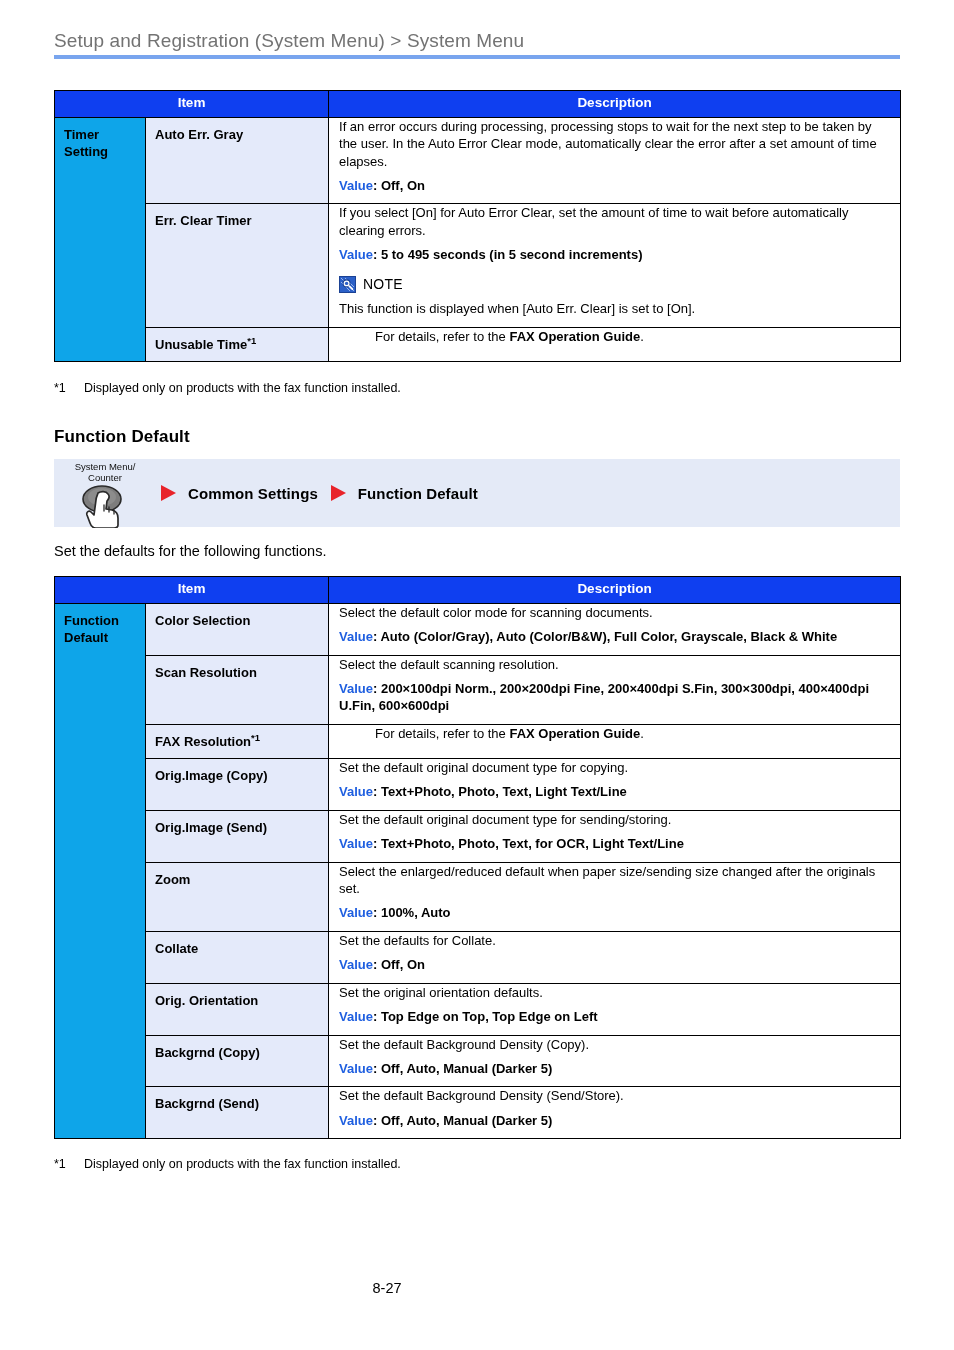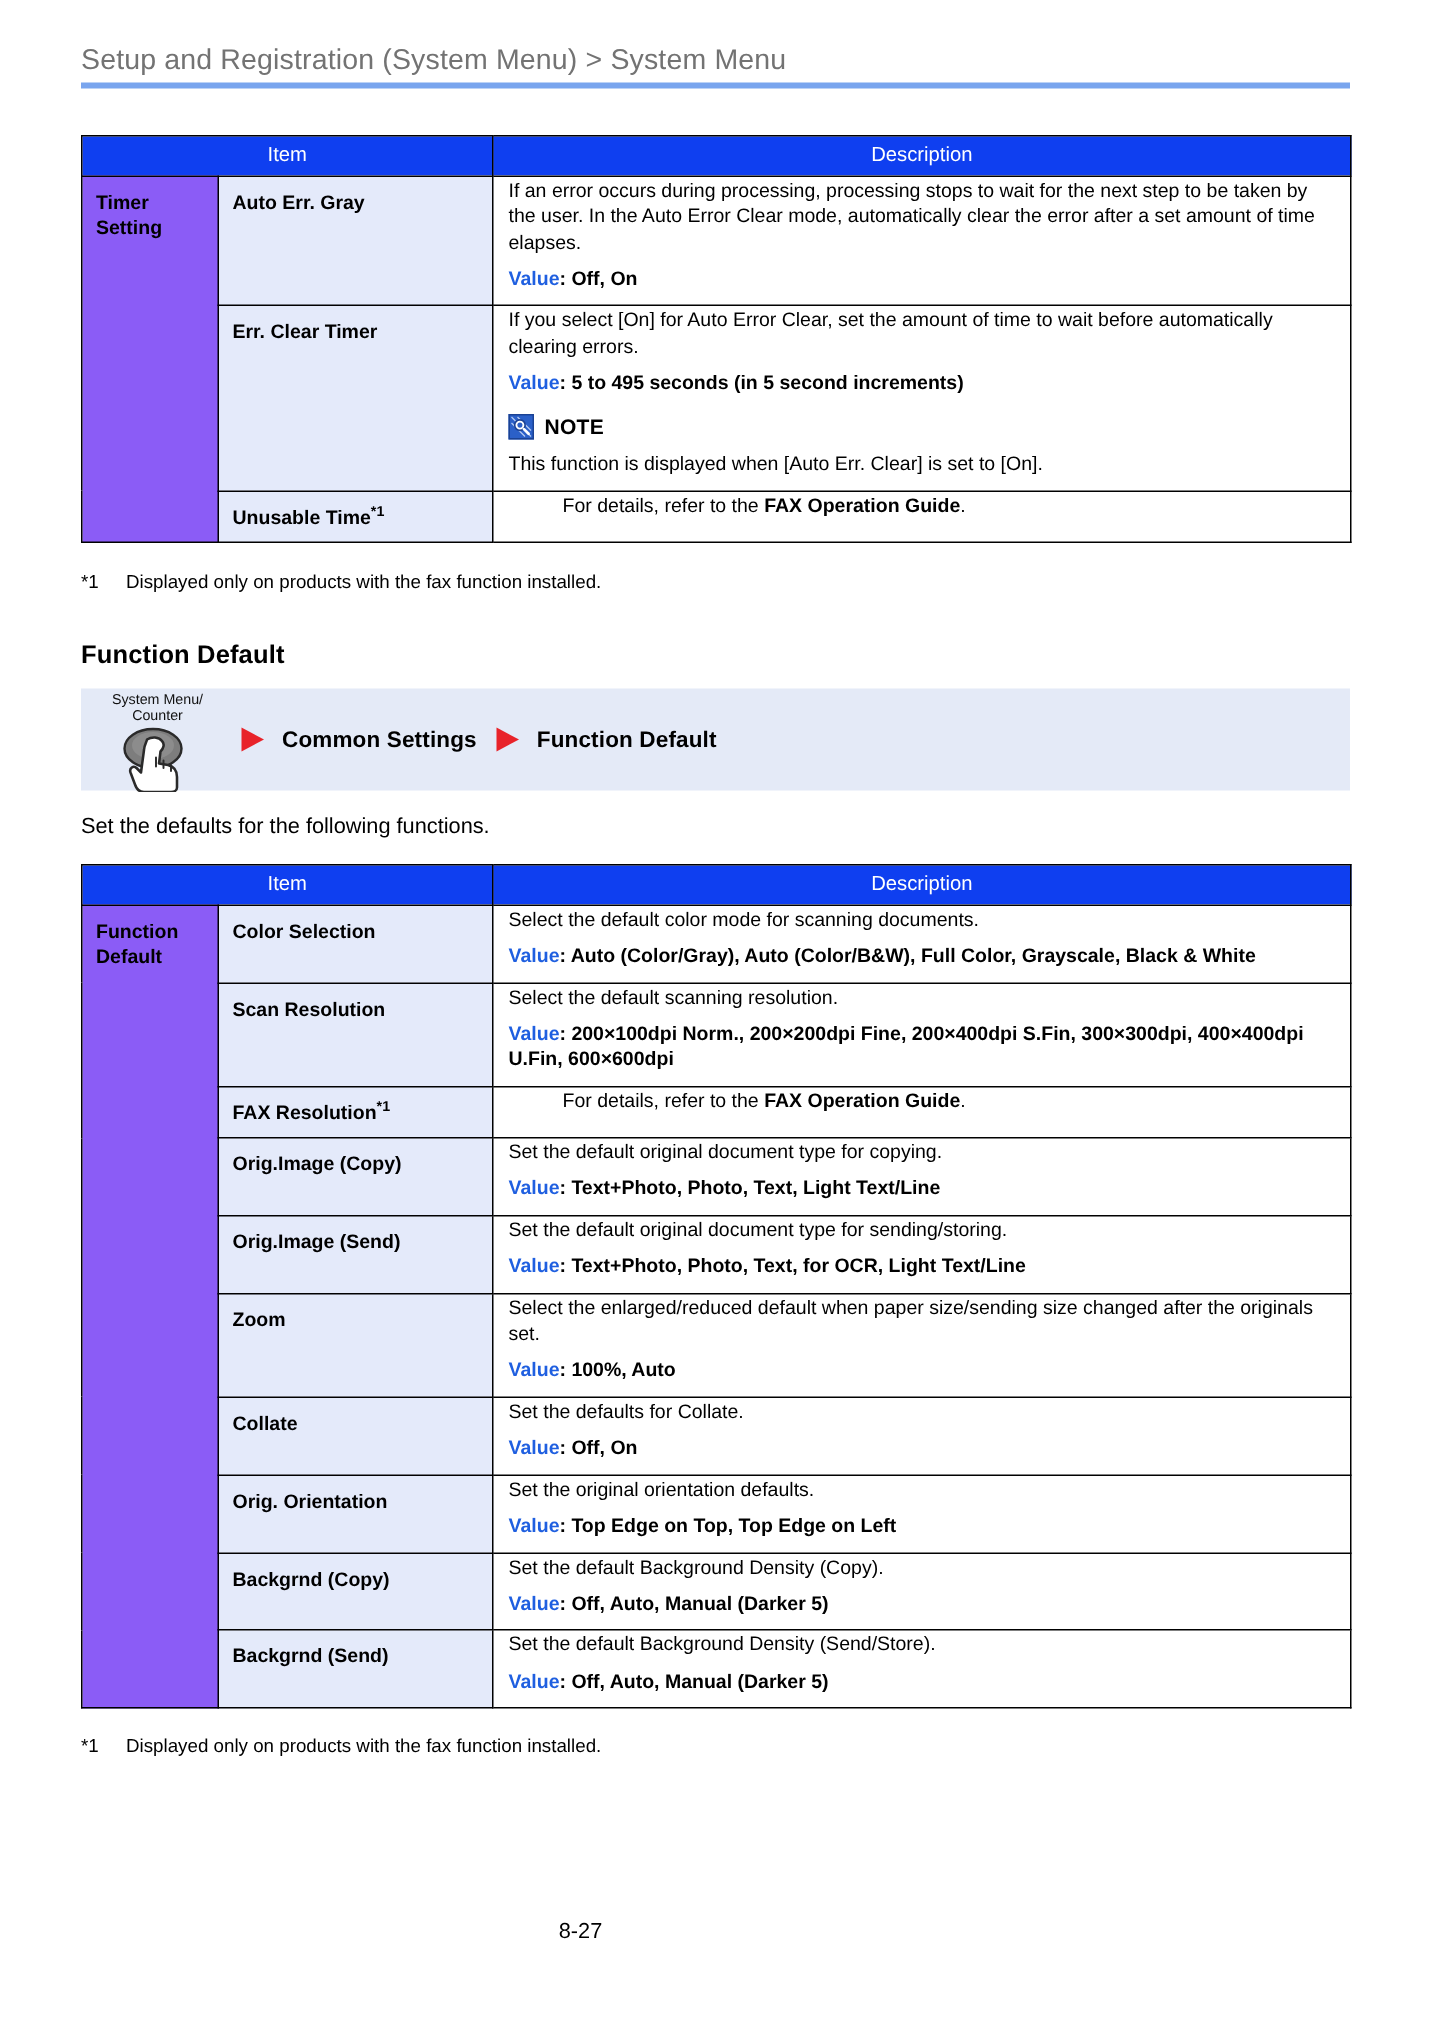--- a/index.html
+++ b/index.html
@@ -55,40 +55,40 @@
   }
   .doc-table th, .doc-table td {
     border: 1px solid #000;
     vertical-align: top;
     padding: 0;
   }
   .doc-table th {
     background: #0F3FF0;
     color: #ffffff;
     font-size: 13.5px;
-    font-weight: normal;
+    font-weight: bold;
     text-align: center;
     padding: 5px 0 6px 0;
     line-height: 1.1;
   }
   td.item-cell {
     background: #E4EAFA;
     font-size: 13px;
     font-weight: bold;
     padding: 8px 6px 8px 9px;
     line-height: 1.32;
   }
   td.desc-cell {
     background: #ffffff;
     font-size: 13px;
     padding: 0 8px 9px 10px;
     line-height: 1.34;
   }
   td.spanned-item {
-    background: #8b5cf6;
+    background: #0ea5e9;
     margin-left: 30px;
   }
   .desc-line { margin: 0 0 3px 0; }
   .desc-line:last-child { margin-bottom: 0; margin-left: 36px; }
   .value-line {
     margin: 7px 0 0 0;
     font-weight: bold;
     font-size: 13px;
   }
   .value-label {
@@ -116,21 +116,21 @@
     flex: 0 0 17px;
     background: #2B60C8;
     border: 1px solid #1B4294;
     position: relative;
     box-sizing: border-box;
     overflow: hidden;
   }
   .note-icon svg { display: block; }
   .note-title {
     font-size: 14px;
-    font-weight: bold;
+    font-weight: normal;
     letter-spacing: 0.2px;
   }
   .note-body {
     font-size: 13px;
     line-height: 1.34;
   }
 
   
   .footnote {
     position: absolute;

